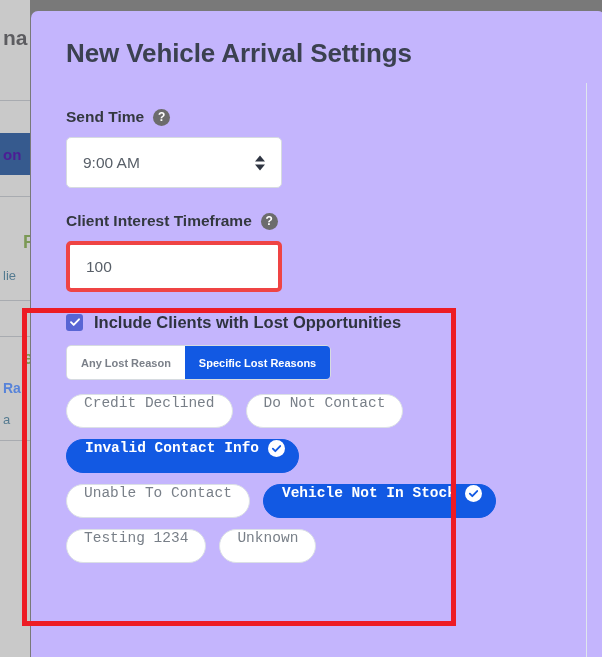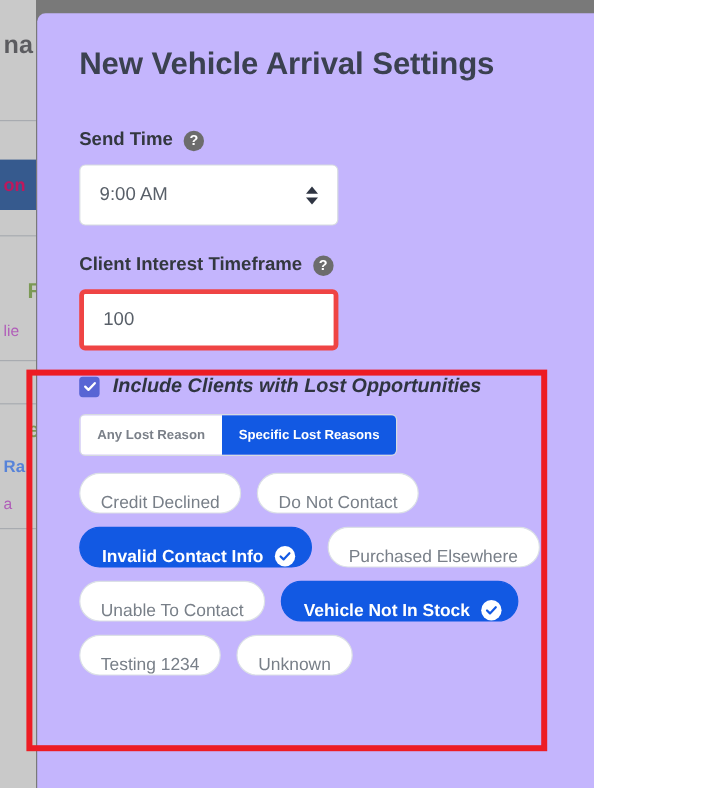--- a/index.html
+++ b/index.html
@@ -11,21 +11,21 @@
     width: 605px;
     height: 657px;
     overflow: hidden;
     font-family: "Liberation Sans", sans-serif;
     background: #ffffff;
   }
 
   
   #screen {
     position: relative;
-    width: 495px;
+    width: 602px;
     height: 657px;
     background: #ffffff;
     overflow: hidden;
   }
   .backdrop {
     position: absolute;
     inset: 0;
     background: #797979;
   }
   .bg-page {
@@ -54,35 +54,35 @@
   }
   .bg-txt {
     position: absolute;
     left: 3px;
     white-space: nowrap;
     font-family: "Liberation Sans", sans-serif;
     opacity: .62;
   }
   .bg-h   { font-size: 21px; font-weight: 700; color: #1b1b20; }
   .bg-b   { font-size: 18px; font-weight: 700; color: #4d7c0f; margin-left: 20px; }
-  .bg-s   { font-size: 13px; font-weight: 400; color: #a21caf; }
+  .bg-s   { font-size: 13px; font-weight: 400; color: #0c4a6e; }
   .bg-lnk { font-size: 14px; font-weight: 700; color: #1259e3; }
   .bg-navsel {
     position: absolute;
     left: 0;
     width: 30px;
     background: #0d3b7d;
     opacity: .78;
   }
   .bg-navsel-txt {
     position: absolute;
     left: 3px;
     font-size: 15px;
     font-weight: 600;
-    color: #be185d;
+    color: #4c1d95;
     white-space: nowrap;
   }
 
   
   .modal {
     position: absolute;
     left: 31px;
     top: 11px;
     width: 574px;
     height: 646px;
@@ -249,21 +249,20 @@
     align-items: center;
     justify-content: center;
     flex: none;
   }
   .checkbox svg { display: block; }
   .check-label {
     font-size: 16.5px;
     font-weight: 700;
     color: #2f3440;
     line-height: 20px;
-    font-style: italic;
   }
 
   
   .segmented {
     display: inline-flex;
     margin-top: 13px;
     border-radius: 5px;
     overflow: hidden;
     border: 1px solid #d6dbe0;
     height: 35px;
@@ -290,31 +289,31 @@
 
   
   .chip-rows { margin-top: 14px; }
   .chip-row {
     display: flex;
     gap: 13px;
     margin-bottom: 11px;
   }
   .chip {
     display: inline-flex;
-    align-items: flex-end;
+    align-items: flex-start;
     gap: 9px;
     height: 34px;
     padding: 0 17px;
     border-radius: 17px;
     border: 1px solid #dbe0e6;
     background: #ffffff;
     color: #787f88;
     font-size: 14.5px;
     font-weight: 400;
-    font-family: Liberation Sans, sans-serif;
+    font-family: Liberation Mono, monospace;
     cursor: pointer;
     white-space: nowrap;
     box-sizing: border-box;
   }
   .chip.selected {
     background: #1259e3;
     border-color: #1259e3;
     color: #ffffff;
     font-weight: 700;
     padding: 0 13px 0 18px;
@@ -426,23 +425,20 @@
 
           <div class="chip-row">
             <button class="chip selected">
               <span>Invalid Contact Info</span>
               <span class="chip-check">
                 <svg width="11" height="11" viewBox="0 0 12 12" aria-hidden="true">
                   <path d="M2 6.2 L4.7 8.9 L10 3.3" fill="none" stroke="#1259e3" stroke-width="2" stroke-linecap="round" stroke-linejoin="round"></path>
                 </svg>
               </span>
             </button>
-            <button class="chip">
-              <span>Purchased Elsewhere</span>
-            </button>
           </div>
 
           <div class="chip-row">
             <button class="chip">
               <span>Unable To Contact</span>
             </button>
             <button class="chip selected">
               <span>Vehicle Not In Stock</span>
               <span class="chip-check">
                 <svg width="11" height="11" viewBox="0 0 12 12" aria-hidden="true">

